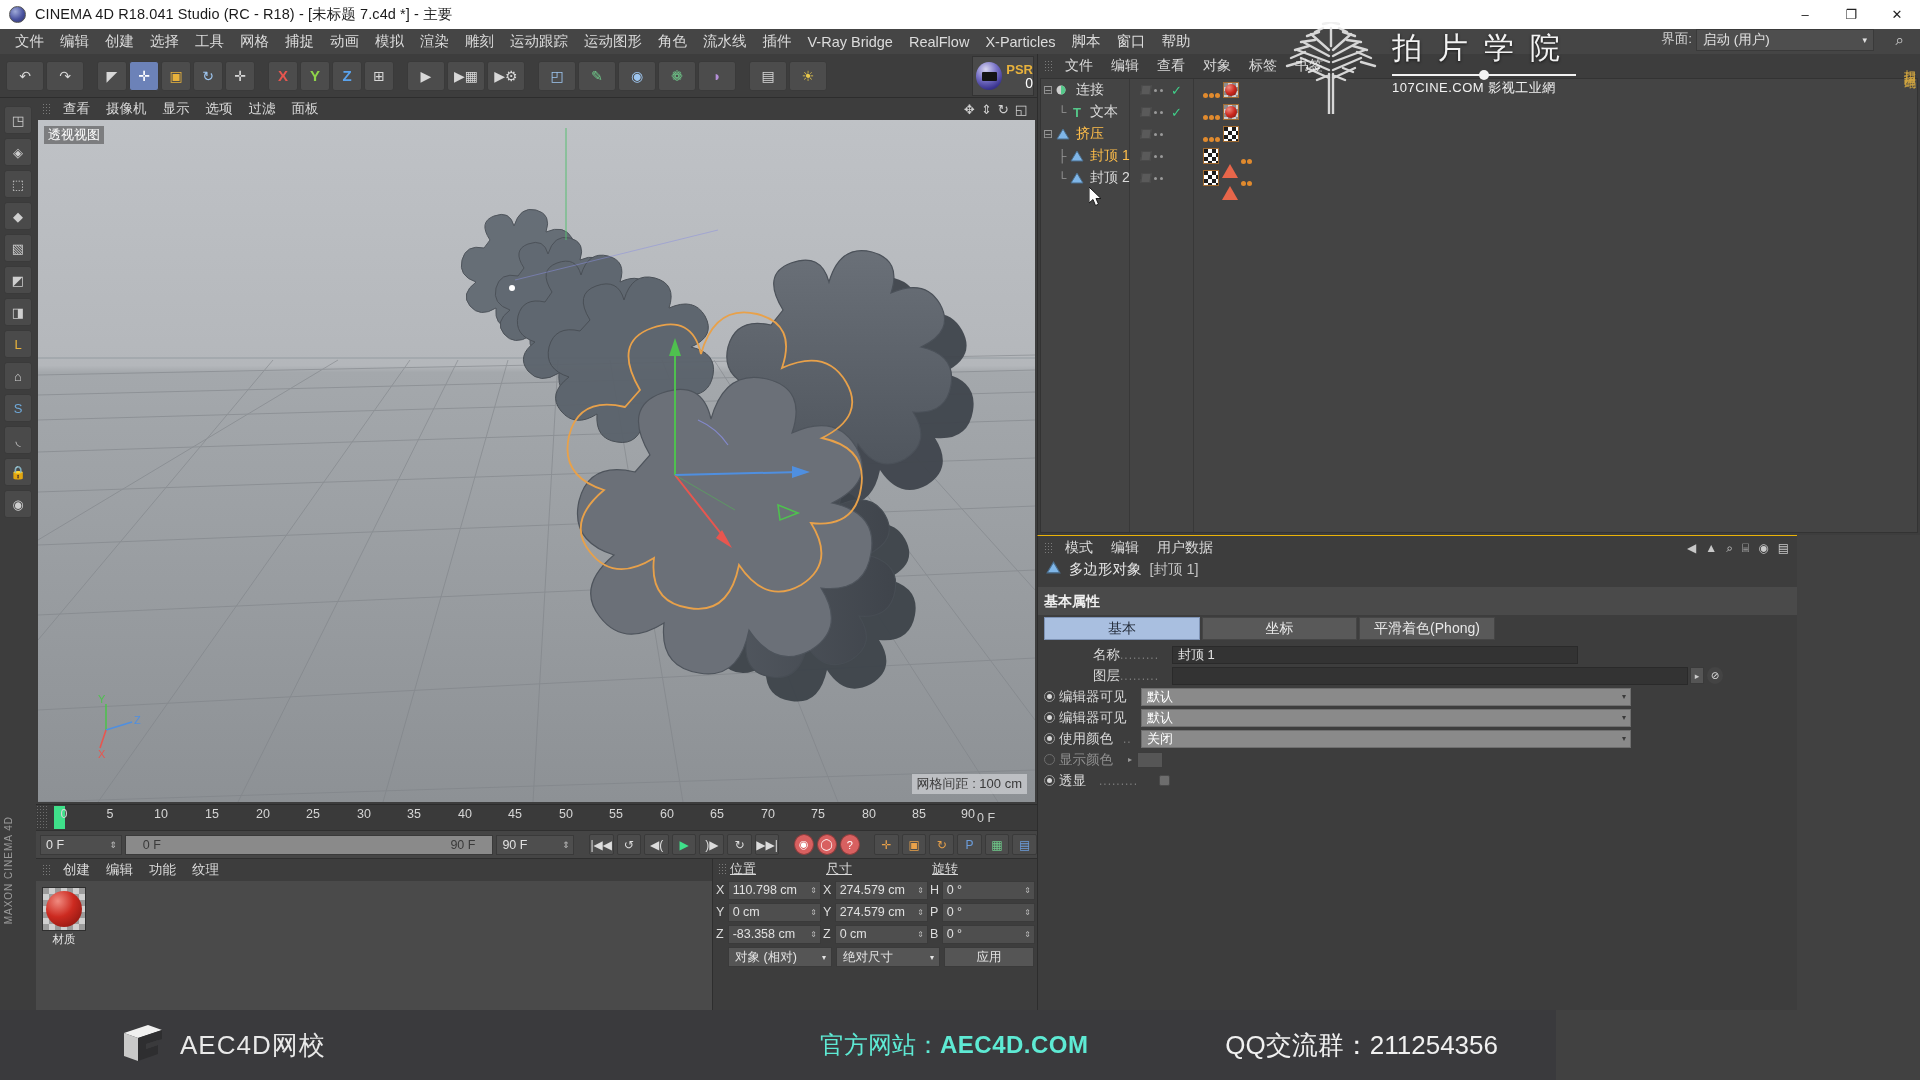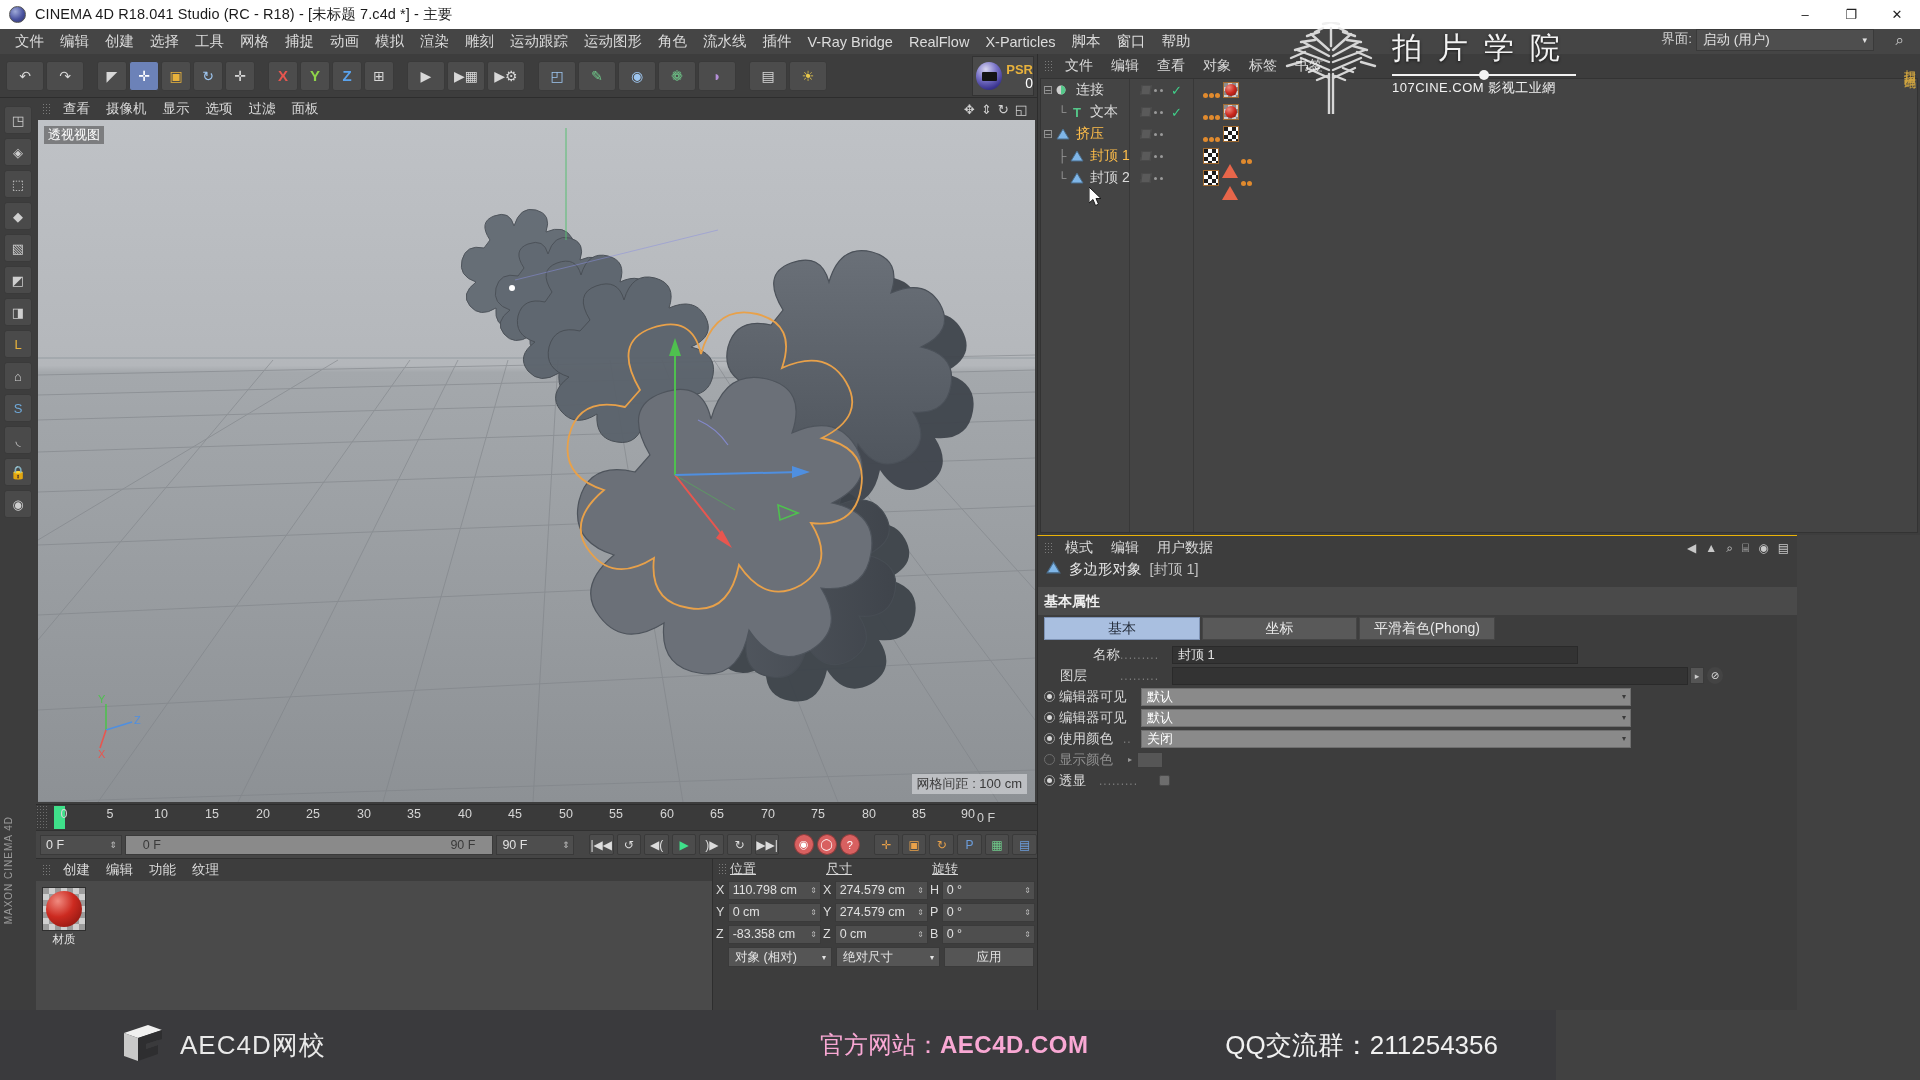--- a/index.html
+++ b/index.html
@@ -235,21 +235,21 @@
   #wm-107 .sub { font-size:13px; letter-spacing:.5px; }
   #wm-side { position:absolute; right:2px; top:60px; color:#e0b040; font-size:12px;
      writing-mode:vertical-rl; letter-spacing:2px; opacity:.9;}
 
   
   #brandbar { position:absolute; left:0; top:1010px; width:1556px; height:70px;
      background:#3a3a3d; display:flex; align-items:center; }
   #brand-left { display:flex; align-items:center; margin-left:118px; gap:14px; }
   #brand-logo { width:48px; height:44px; position:relative; }
   #brand-name { font-size:26px; color:#e9e9e9; letter-spacing:1px; }
-  #brand-mid { position:absolute; left:820px; font-size:24px; color:#f9a8d4; }
+  #brand-mid { position:absolute; left:820px; font-size:24px; color:#5eead4; }
   #brand-mid b { font-weight:bold; letter-spacing:.5px; }
   #brand-right { position:absolute; right:58px; font-size:26px; color:#f0f0f0; }
 
   #statusdot { position:absolute; left:4px; top:1014px; width:12px; height:12px;
      background-image:radial-gradient(#6e6e6e 45%, transparent 46%); background-size:3px 3px;}
 </style>
 </head>
 <body>
 
 <div id="titlebar">
@@ -813,21 +813,21 @@
 
   <div class="arow" style="margin-top:4px">
     <span class="alabel" style="width:60px;text-align:right;margin-left:16px">名称</span>
     <span class="adots" style="width:52px">.........</span>
     <span class="afield" style="width:406px">
         <span>封顶 1</span>
       </span>
   </div>
 
   <div class="arow">
-    <span class="alabel" style="width:60px;text-align:left;margin-left:16px">图层</span>
+    <span class="alabel" style="width:60px;text-align:right;margin-left:16px">图层</span>
     <span class="adots" style="width:52px">.........</span>
     <span class="afield" style="width:516px">
         <span></span>
       </span>
     <span style="width:14px;height:17px;background:#555;border:1px solid #3a3a3a;margin-left:2px;display:flex;align-items:center;justify-content:center;font-size:9px;color:#ccc">▸</span>
     <span style="width:16px;height:17px;background:#444;border-radius:50%;margin-left:3px;display:flex;align-items:center;justify-content:center;font-size:10px;color:#ddd">⊘</span>
   </div>
 
   <div class="arow">
     <span class="aradio">

